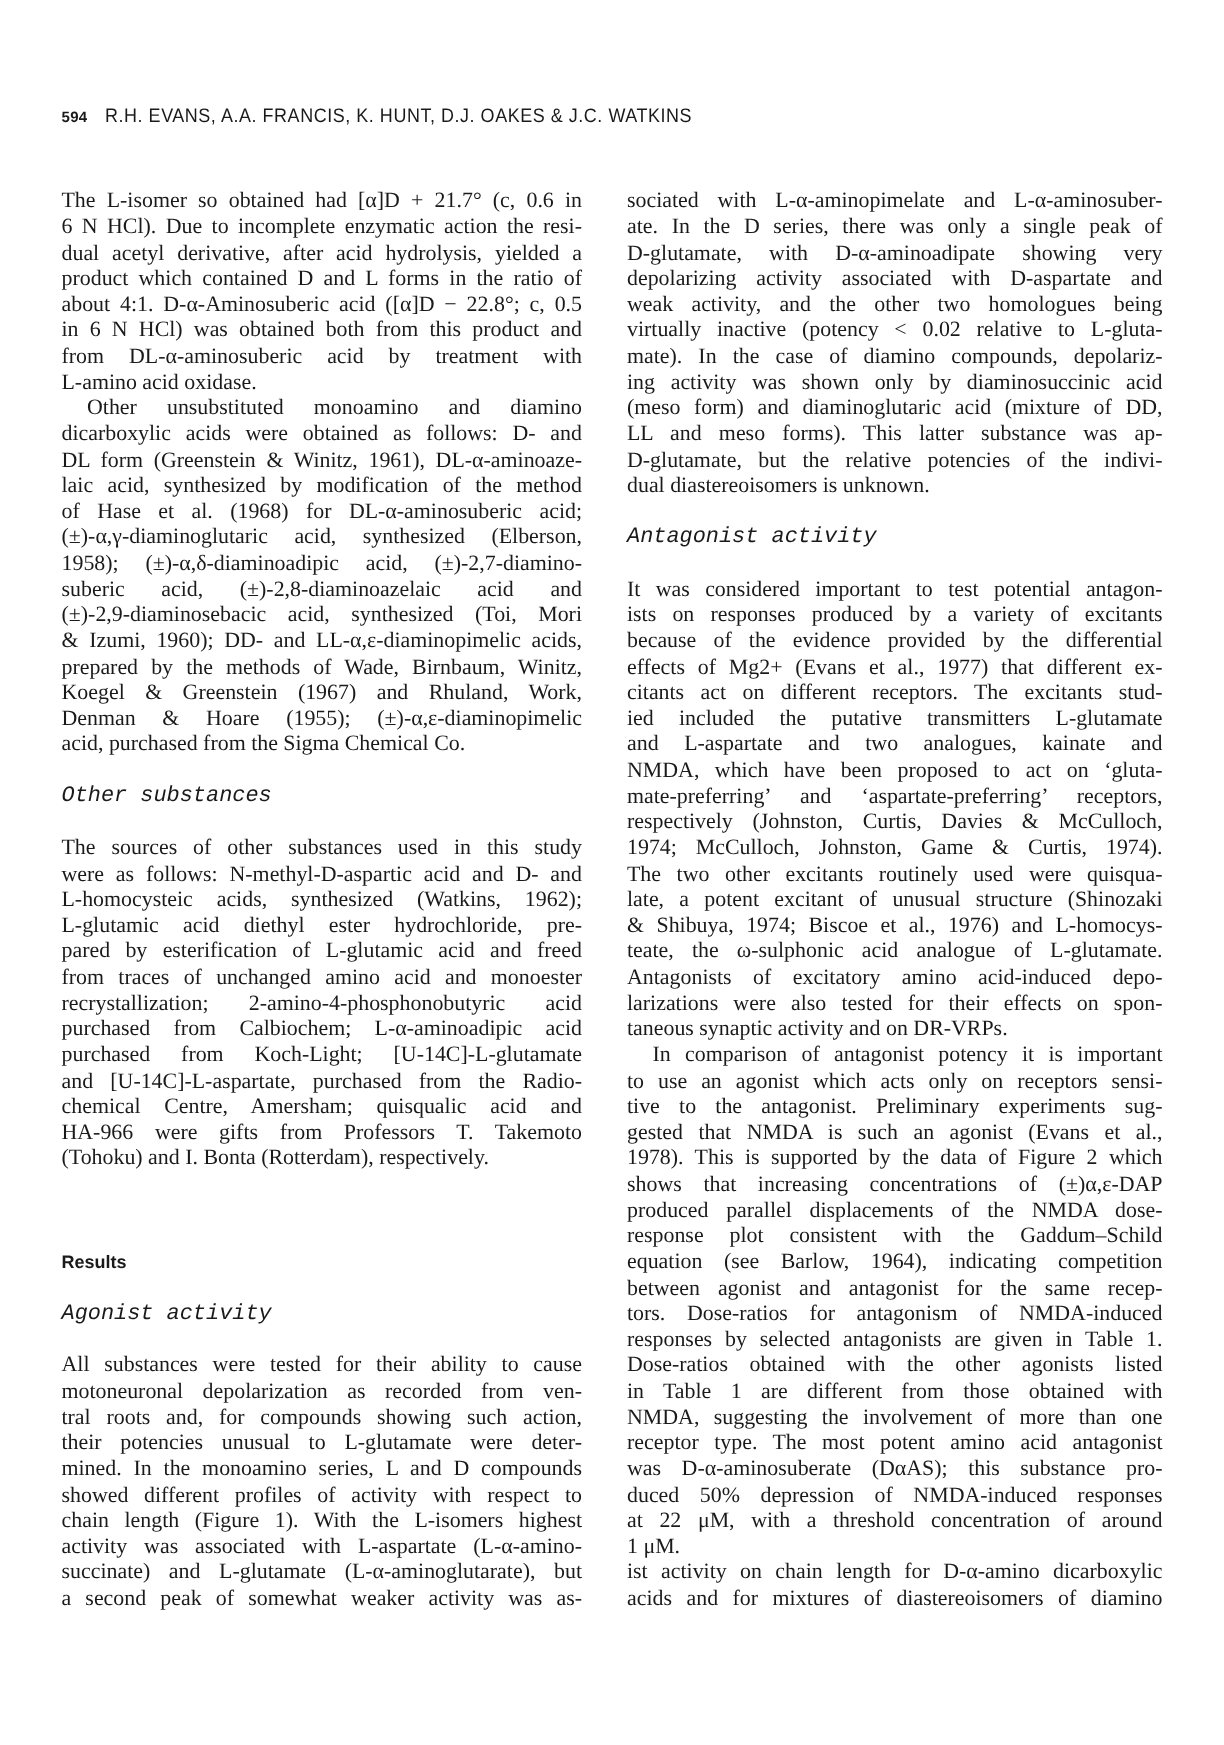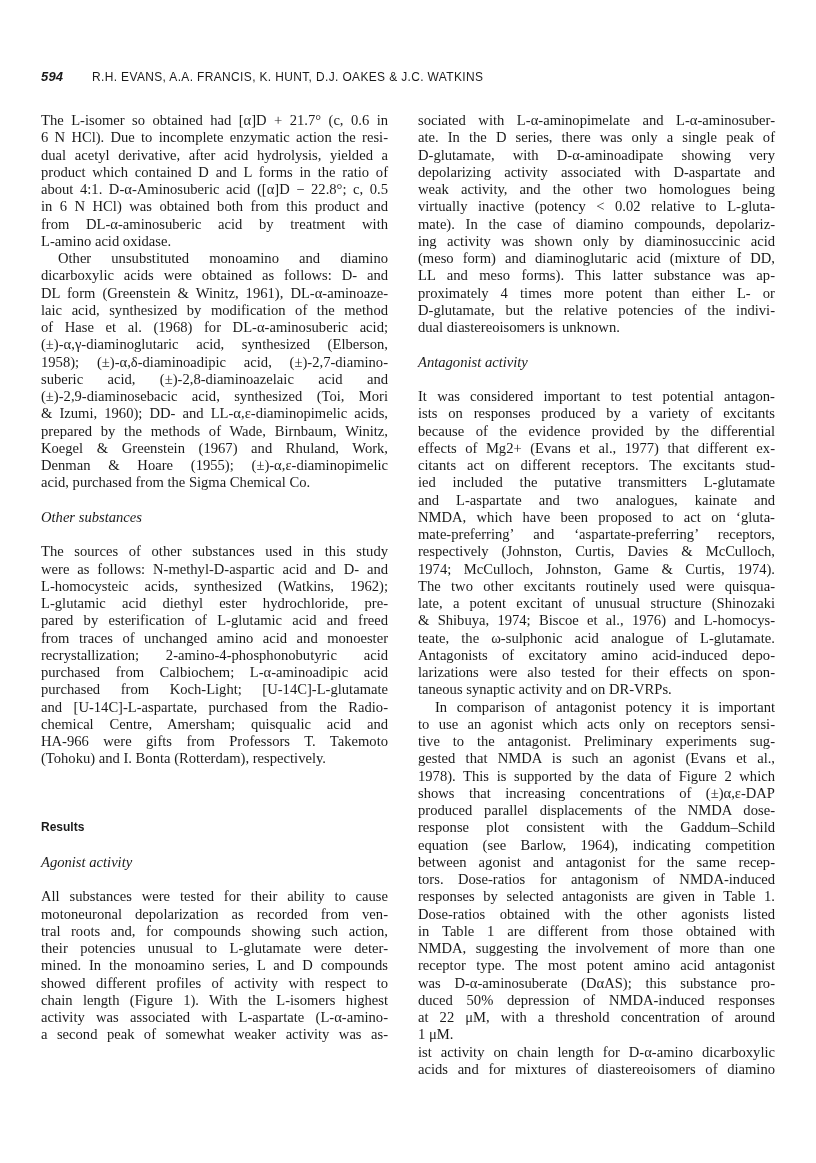--- a/index.html
+++ b/index.html
@@ -1,28 +1,28 @@
 <!DOCTYPE html>
 <html><head>
 <meta charset="utf-8">
 <style>
   html, body { margin: 0; padding: 0; background: #ffffff; }
   body { width: 816px; height: 1163px; position: relative; overflow: hidden;
          font-family: "Liberation Serif", "DejaVu Serif", serif; color: #1a1a1a; }
   .running-head { position: absolute; left: 41px; top: 69px; font-size: 14px; letter-spacing: 0.2px; white-space: nowrap; }
-  .running-head .pno { font-weight: bold; font-family: "Liberation Sans", sans-serif; font-size: 13px; margin-right: 25px; font-style: italic; }
+  .running-head .pno { font-weight: bold; font-family: "Liberation Sans", sans-serif; font-size: 10px; margin-right: 8px; }
   .running-head .authors { font-family: "Liberation Sans", sans-serif; font-size: 13px; letter-spacing: 0.4px; transform: scaleX(0.92); display: inline-block; transform-origin: left; }
-  .col { position: absolute; top: 112px; font-size: 14.6px; line-height: 17.25px; }
+  .col { position: absolute; top: 126px; font-size: 14.6px; line-height: 17.25px; }
   .col-left { left: 41px; width: 347px; }
   .col-right { left: 418px; width: 357px; }
   .ln { display: block; white-space: nowrap; text-align: justify; text-align-last: justify; height: 17.25px; }
   .ln.last { text-align-last: left; }
   .ln.indent { padding-left: 17px; }
   .gap { height: 17.25px; }
-  .heading-it { font-style: italic; text-align: right; text-align-last: left; }
+  .heading-it { font-style: italic; text-align: right; text-align-last: left; font-family: Liberation Mono, monospace; }
   .heading-bold { font-weight: bold; font-family: "Liberation Sans", sans-serif; font-size: 12px; text-align-last: left; }
 </style>
 </head>
 <body>
 
 <div class="running-head">
   <span class="pno">594</span>
   <span class="authors">R.H. EVANS, A.A. FRANCIS, K. HUNT, D.J. OAKES &amp; J.C. WATKINS</span>
 </div>
 
@@ -80,37 +80,37 @@
   <div class="gap"></div>
   <div>
       <span class="ln">All substances were tested for their ability to cause</span>
       <span class="ln">motoneuronal depolarization as recorded from ven-</span>
       <span class="ln">tral roots and, for compounds showing such action,</span>
       <span class="ln">their potencies unusual to L-glutamate were deter-</span>
       <span class="ln">mined. In the monoamino series, L and D compounds</span>
       <span class="ln">showed different profiles of activity with respect to</span>
       <span class="ln">chain length (Figure 1). With the L-isomers highest</span>
       <span class="ln">activity was associated with L-aspartate (L-α-amino-</span>
+      <span class="ln">succinate) and L-glutamate (L-α-aminoglutarate), but</span>
       <span class="ln">a second peak of somewhat weaker activity was as-</span>
     </div>
 </div>
 
 <div class="col col-right">
   <div>
       <span class="ln">sociated with L-α-aminopimelate and L-α-aminosuber-</span>
       <span class="ln">ate. In the D series, there was only a single peak of</span>
       <span class="ln">D-glutamate, with D-α-aminoadipate showing very</span>
       <span class="ln">depolarizing activity associated with D-aspartate and</span>
       <span class="ln">weak activity, and the other two homologues being</span>
       <span class="ln">virtually inactive (potency &lt; 0.02 relative to L-gluta-</span>
       <span class="ln">mate). In the case of diamino compounds, depolariz-</span>
       <span class="ln">ing activity was shown only by diaminosuccinic acid</span>
       <span class="ln">(meso form) and diaminoglutaric acid (mixture of DD,</span>
       <span class="ln">LL and meso forms). This latter substance was ap-</span>
-      <span class="ln">proximately 4 times more potent than either L- or</span>
       <span class="ln">D-glutamate, but the relative potencies of the indivi-</span>
       <span class="ln last">dual diastereoisomers is unknown.</span>
     </div>
   <div class="gap"></div>
   <span class="ln heading-it">Antagonist activity</span>
   <div class="gap"></div>
   <div>
       <span class="ln">It was considered important to test potential antagon-</span>
       <span class="ln">ists on responses produced by a variety of excitants</span>
       <span class="ln">because of the evidence provided by the differential</span>

